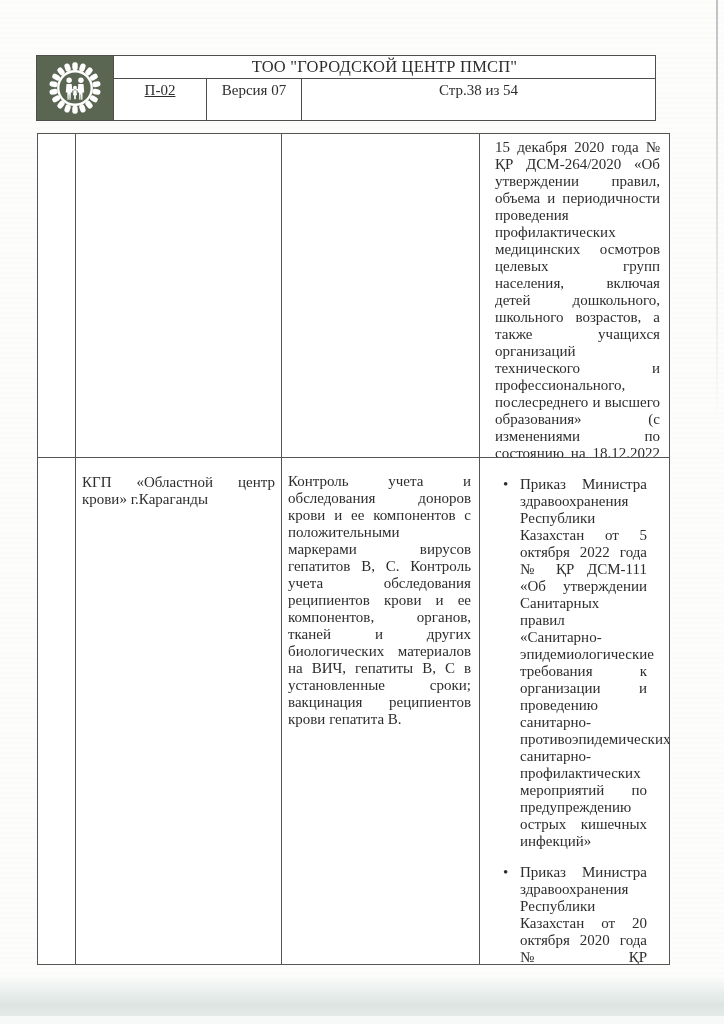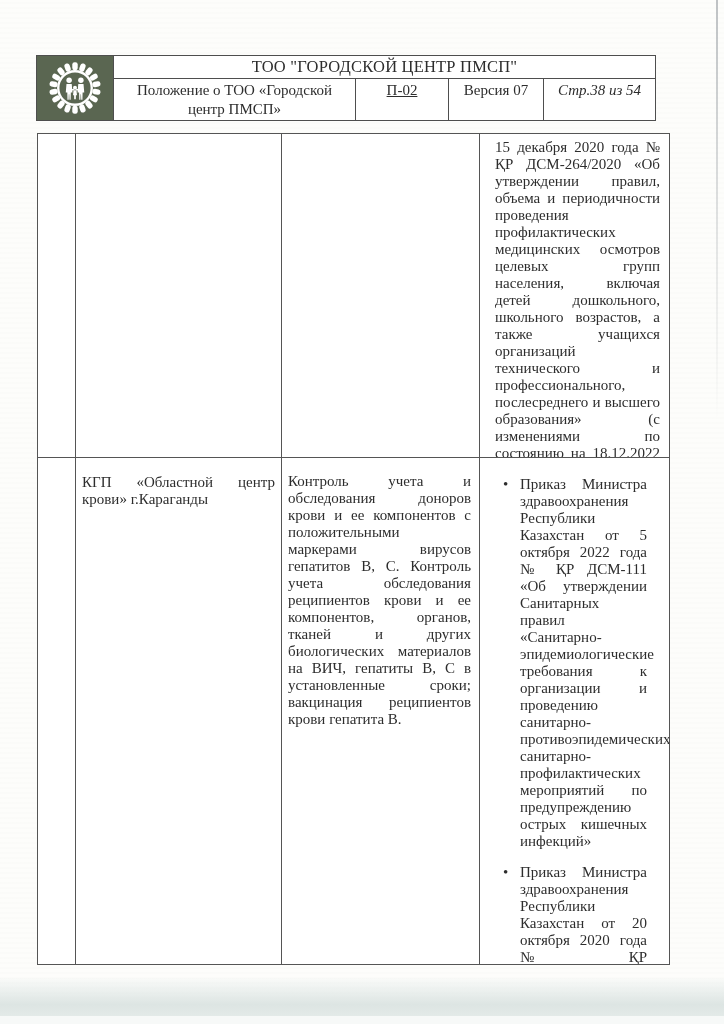--- a/index.html
+++ b/index.html
@@ -28,21 +28,21 @@
     height:23px;border-bottom:1px solid #4e4e4e;box-sizing:border-box;
     display:flex;align-items:center;justify-content:center;
     font-size:16.5px;white-space:nowrap;letter-spacing:.2px;
   }
   .header-row2{flex:1;display:flex;min-height:0;}
   .hcell{border-right:1px solid #4e4e4e;box-sizing:border-box;font-size:15px;
          display:flex;align-items:flex-start;justify-content:center;text-align:center;}
   .doc-title{width:242px;flex:0 0 242px;padding:2px 14px 0 14px;line-height:19px;}
   .doc-code{width:93px;flex:0 0 93px;padding-top:3px;text-decoration:underline;}
   .version{width:95px;flex:0 0 95px;padding-top:3px;}
-  .page-info{flex:1;border-right:none;padding-top:3px;font-style:italic;}
+  .page-info{flex:1;border-right:none;padding-top:3px;}
   
   .main-table{
     position:absolute;left:37px;top:133px;width:633px;
     border:1px solid #555;box-sizing:border-box;background:#fff;
   }
   .trow{display:flex;}
   .trow.r1{height:323px;border-bottom:1px solid #555;box-sizing:content-box;}
   .trow.r2{height:506px;}
   .tcell{border-right:1px solid #555;box-sizing:border-box;overflow:hidden;
          font-size:15px;line-height:17px;text-align:justify;}
@@ -111,21 +111,20 @@
         <path d="M30.4 34.6 L33.6 34.6 L34.2 40 L33 40 L32.9 44.4 L31.1 44.4 L31 40 L29.8 40 Z"></path>
 
         <rect x="27.6" y="33.2" width="3.4" height="1.5" rx="0.7"></rect>
         <rect x="33" y="33.2" width="3.4" height="1.5" rx="0.7"></rect>
       </g>
     </svg>
   </div>
   <div class="header-right">
     <div class="org-title">ТОО "ГОРОДСКОЙ ЦЕНТР ПМСП"</div>
     <div class="header-row2">
-      <div class="hcell doc-title">Положение о ТОО «Городской центр ПМСП»</div>
       <div class="hcell doc-code">П-02</div>
       <div class="hcell version">Версия  07</div>
       <div class="hcell page-info">Стр.38 из 54</div>
     </div>
   </div>
 </div>
 
 <div class="main-table">
   <div class="trow r1">
     <div class="tcell c1"></div>

